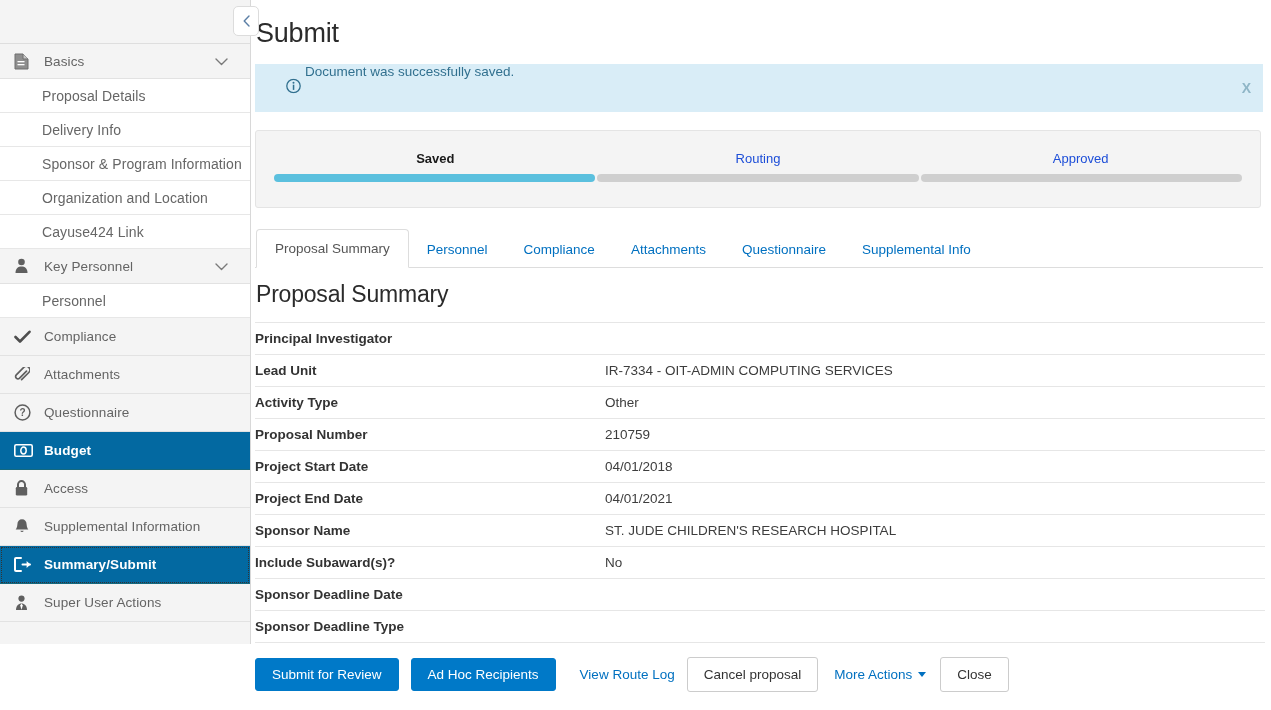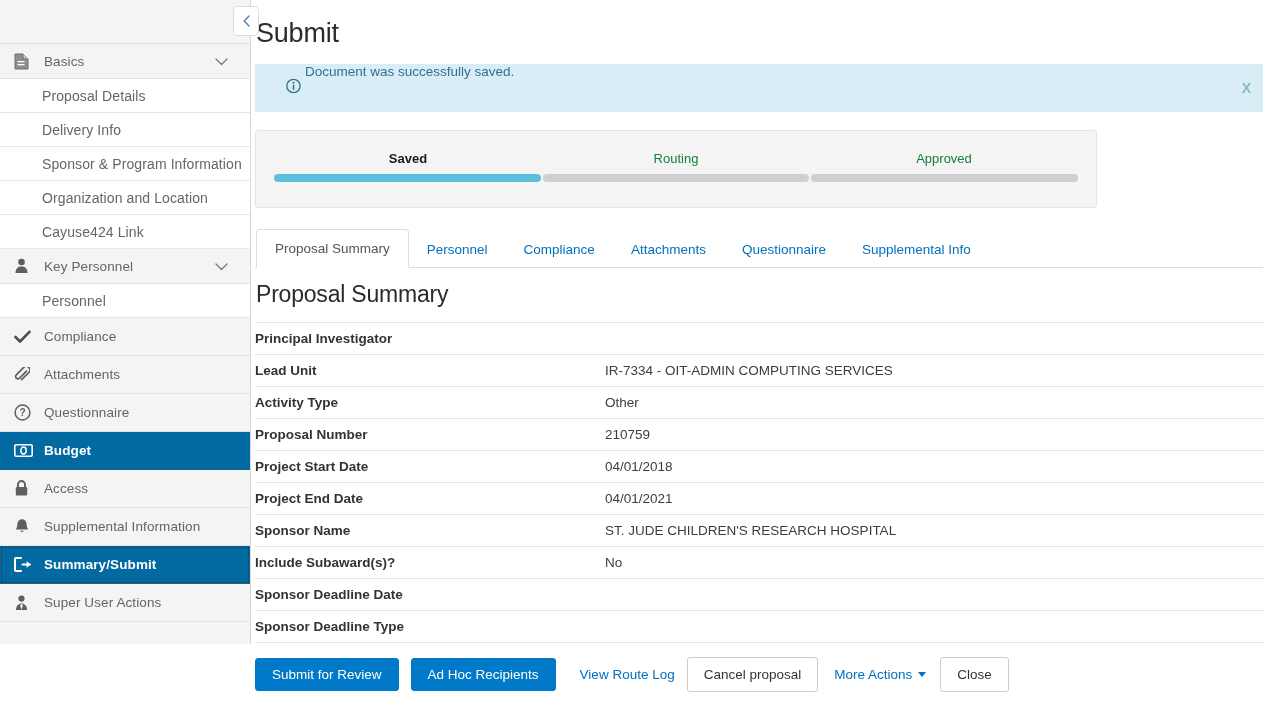--- a/index.html
+++ b/index.html
@@ -163,35 +163,35 @@
     transform: translateY(-50%);
     font-size: 14px;
     color: #8fb6c7;
     font-weight: bold;
     cursor: pointer;
   }
 
   #progress-panel {
     margin-top: 18px;
     margin-left: 4px;
-    width: 842px;
+    width: 1006px;
     height: 78px;
     background: #f4f4f4;
     border: 1px solid #e4e4e4;
     border-radius: 3px;
     position: relative;
   }
   #progress-steps {
     display: flex;
     padding: 18px 18px 0 18px;
   }
   .step { flex: 1 1 0; text-align: center; }
   .step-label { font-size: 13px; }
   .step.done .step-label { color: #1a1a1a; font-weight: bold; }
-  .step.todo .step-label { color: #15803d; }
+  .step.todo .step-label { color: #1d4ed8; }
   #progress-bars {
     display: flex;
     padding: 7px 18px 0 18px;
     gap: 2px;
   }
   .bar {
     flex: 1 1 0;
     height: 8px;
     border-radius: 4px;
     background: #cfcfcf;

